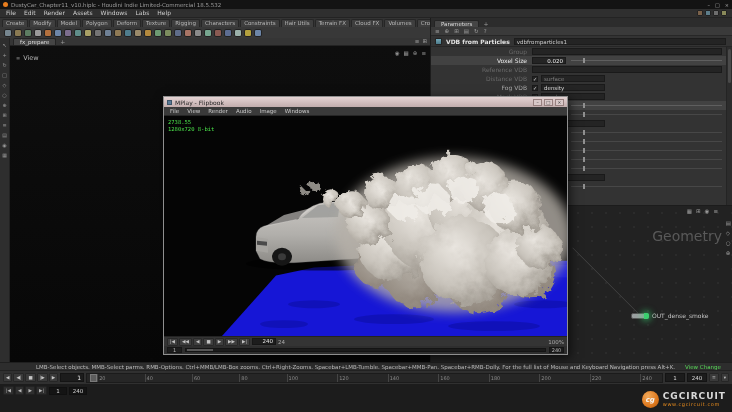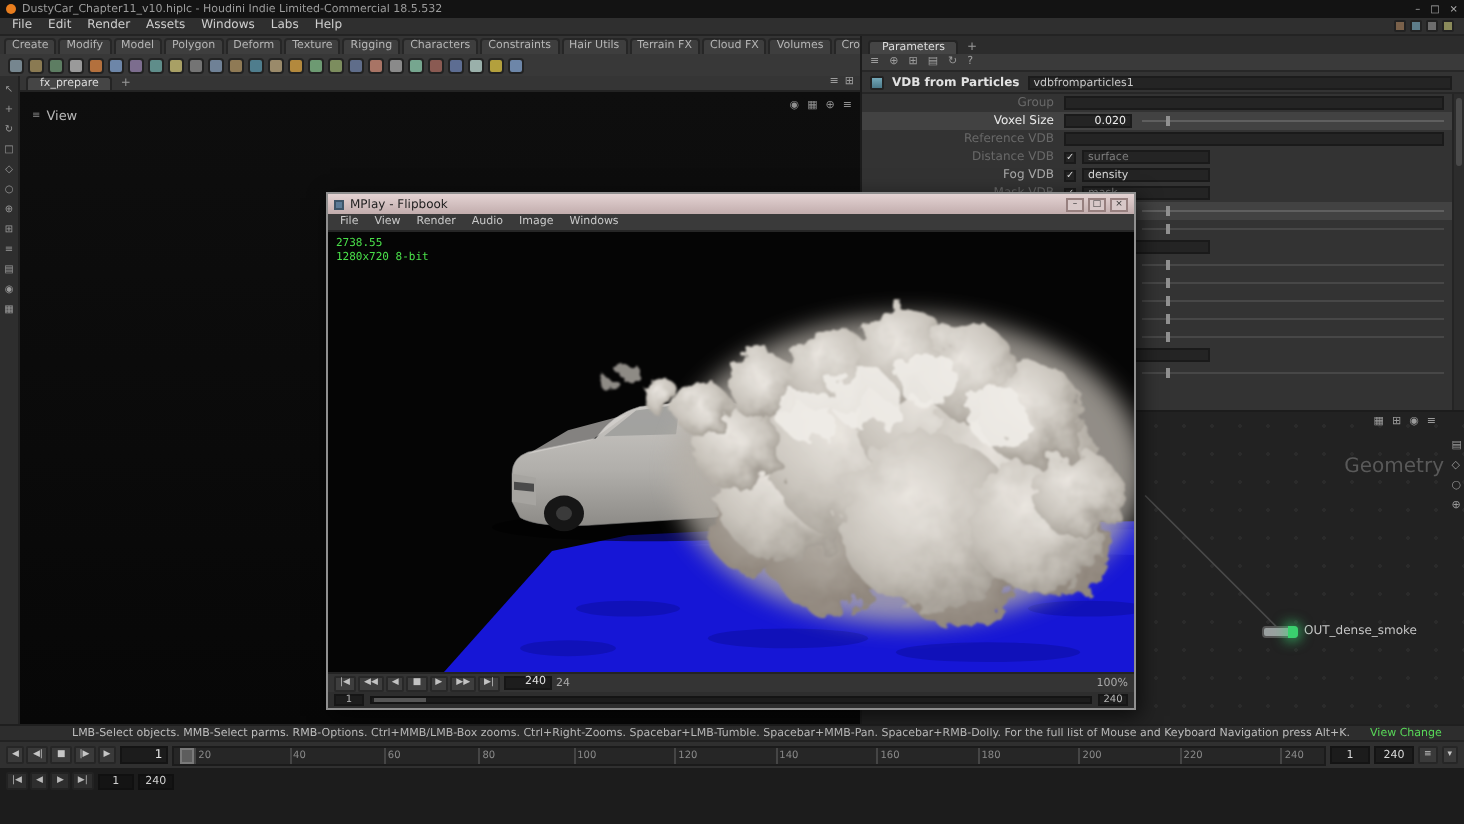--- a/index.html
+++ b/index.html
@@ -91,21 +91,21 @@
   .param-scroll{position:absolute;right:0;top:29px;bottom:0;width:6px;background:#2c2c2c;border-left:1px solid #242424;}
   .param-scroll::before{content:"";position:absolute;left:1px;top:2px;width:3px;height:34px;background:#4a4a4a;border-radius:2px;}
 
   
   #network{position:absolute;left:430px;top:205px;width:302px;height:157px;background:#222;
            border-left:1px solid #1c1c1c;border-top:1px solid #1c1c1c;overflow:hidden;
            background-image:radial-gradient(#2b2b2b 1px,transparent 1px);background-size:14px 14px;}
   .net-icons{position:absolute;top:2px;right:14px;display:flex;gap:4px;}
   .net-icon{font-size:5.5px;color:#9a9a9a;}
   .net-side-icons{position:absolute;top:14px;right:1px;display:flex;flex-direction:column;gap:4px;}
-  .net-label{position:absolute;top:22px;right:10px;font-size:10px;color:#595959;}
+  .net-label{position:absolute;top:22px;right:10px;font-size:14px;color:#595959;}
   .net-wire{position:absolute;left:0;top:0;width:100%;height:100%;}
   .node{position:absolute;left:200px;top:106px;display:flex;align-items:center;gap:3px;}
   .node-shape{width:18px;height:6px;background:#9aa0a0;border:1px solid #555;border-radius:2px;position:relative;}
   .node-flag{position:absolute;right:-1px;top:-1px;width:5px;height:6px;background:#3ad06e;
              border-radius:0 2px 2px 0;box-shadow:0 0 6px 2px rgba(60,220,120,.55);}
   .node-label{font-size:6px;color:#c4c4c4;white-space:nowrap;}
 
   
   #mplay{position:absolute;left:163px;top:96px;width:405px;height:259px;background:#2f2f2f;
          border:1px solid #8f8f8f;box-shadow:2px 3px 10px rgba(0,0,0,.65);z-index:20;
@@ -644,15 +644,22 @@
       <span style="display:flex;gap:1px">
 
       <span class="bs-btn">|◀</span>
           <span class="bs-btn">◀</span>
           <span class="bs-btn">▶</span>
           <span class="bs-btn">▶|</span>
         </span>
       <span class="bs-field">1</span>
       <span class="bs-field">240</span>
     </div>
+    <div class="watermark">
+      <span class="wm-logo">cg</span>
+      <span class="wm-text">
+        <span class="wm-name">CGCIRCUIT</span>
+        <span class="wm-url">www.cgcircuit.com</span>
+      </span>
+    </div>
   </div>
 
 </div>
 
 </body></html>

